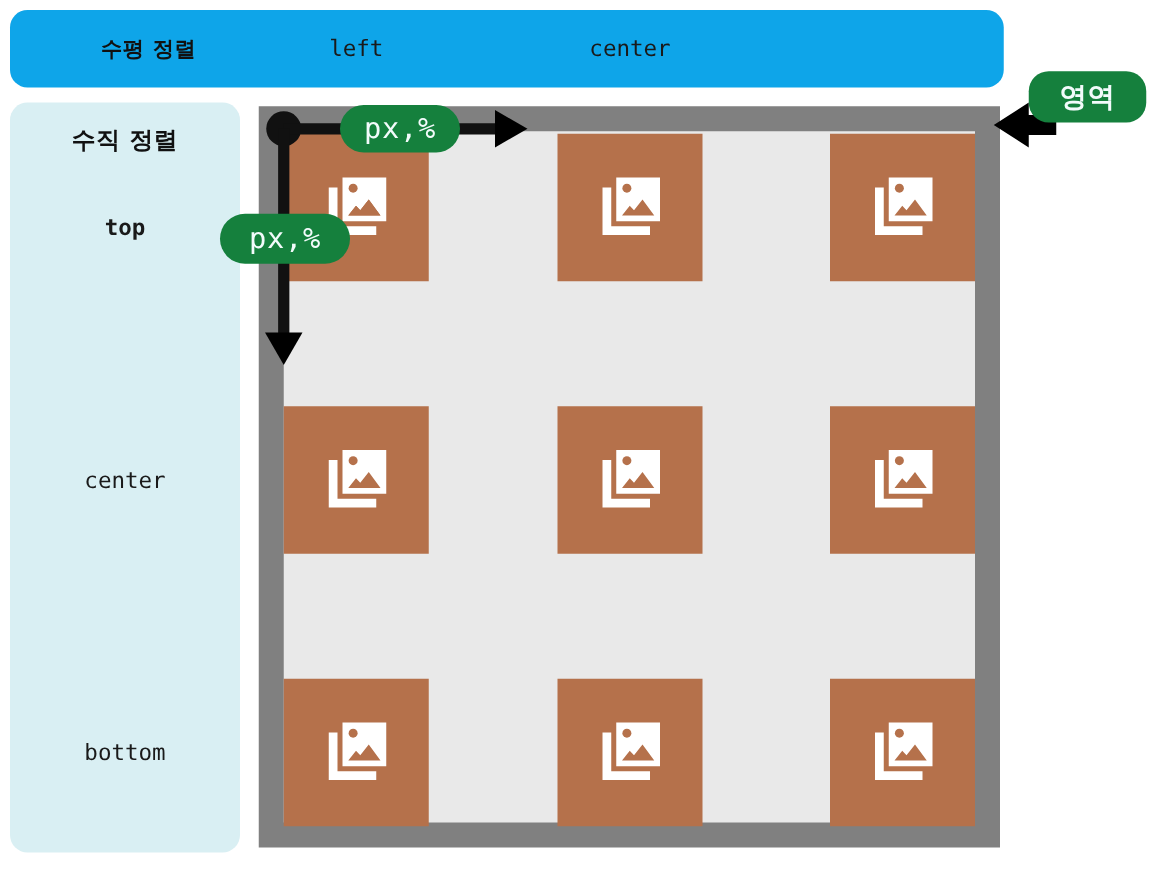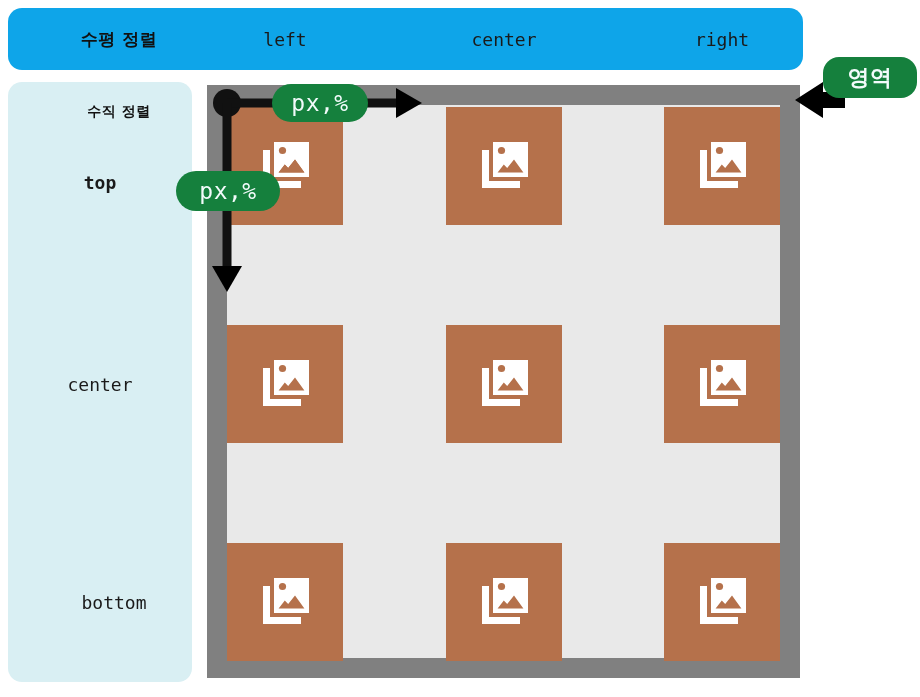--- a/index.html
+++ b/index.html
@@ -69,41 +69,40 @@
     position: absolute;
     left: 0;
     top: 10px;
     width: 184px;
     height: 40px;
     display: flex;
     align-items: center;
     justify-content: center;
     font-family: "DejaVu Sans", sans-serif;
     font-weight: bold;
-    font-size: 14px;
+    font-size: 19px;
     color: #111111;
     letter-spacing: 0.5px;
-    padding-left: 19px;
   }
   .v-row-label {
     position: absolute;
     left: 0;
     width: 184px;
     height: 40px;
     display: flex;
     align-items: center;
     justify-content: center;
     font-family: "DejaVu Sans Mono", monospace;
     font-size: 18px;
     color: #1a1a1a;
   }
   
   #v-row-top    { top: 80px; font-weight: bold; }
   #v-row-center { top: 282px; }
-  #v-row-bottom { top: 500px; padding-left: 14px; }
+  #v-row-bottom { top: 500px; }
 
   
   #area-box {
     position: absolute;
     left: 207px;
     top: 85px;
     width: 593px;
     height: 593px;
     background: #808080;
     box-sizing: border-box;
@@ -180,21 +179,20 @@
     border-radius: 16px;
   }
 </style>
 </head>
 <body>
 
 <div id="h-legend">
   <div id="h-legend-title">수평 정렬</div>
   <div class="h-col-label" id="h-col-left">left</div>
   <div class="h-col-label" id="h-col-center">center</div>
-  <div class="h-col-label" id="h-col-right">right</div>
 </div>
 
 <div id="v-legend">
   <div id="v-legend-title">수직 정렬</div>
   <div class="v-row-label" id="v-row-top">top</div>
   <div class="v-row-label" id="v-row-center">center</div>
   <div class="v-row-label" id="v-row-bottom">bottom</div>
 </div>
 
 <div id="area-box">

